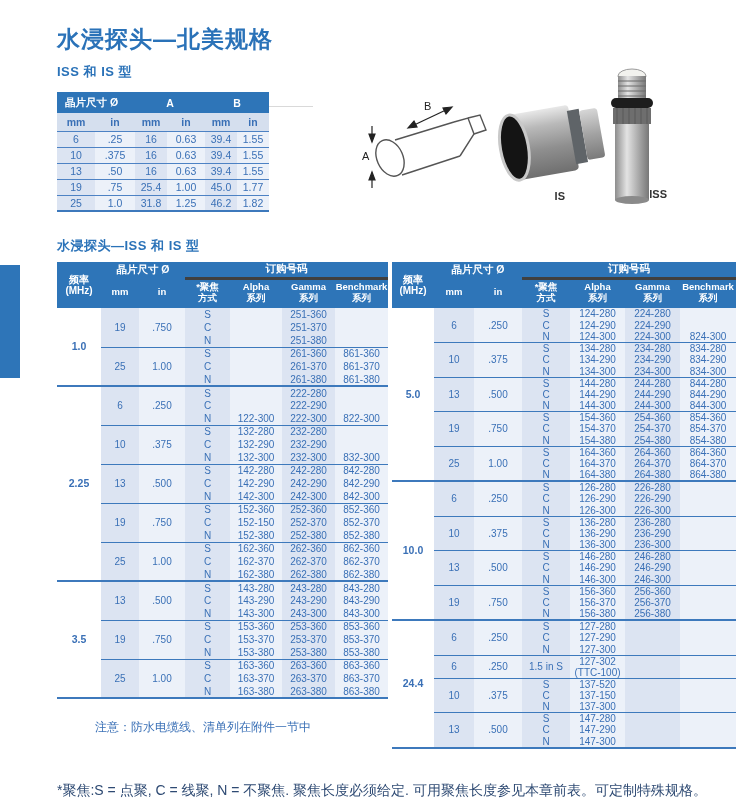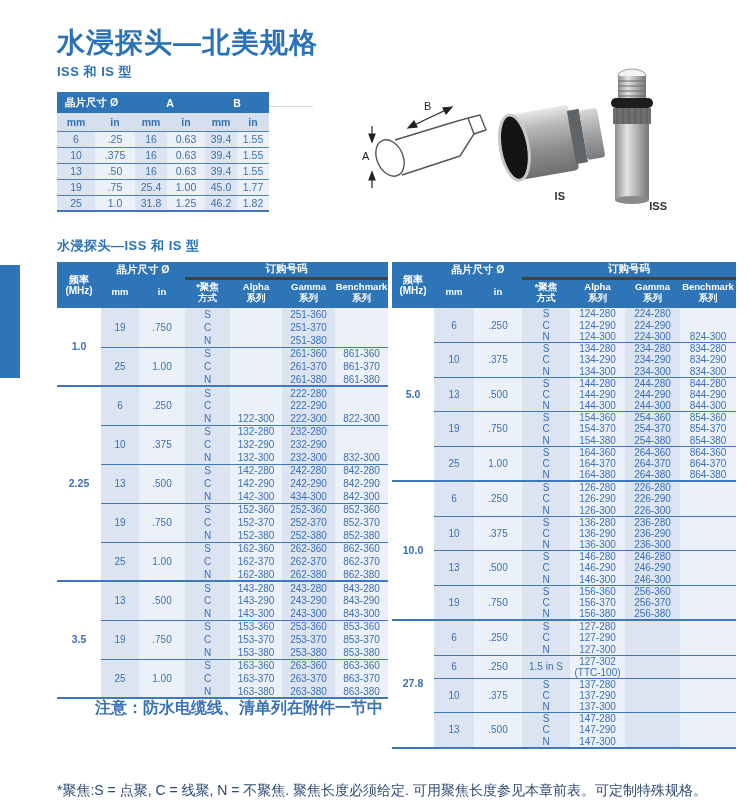--- a/index.html
+++ b/index.html
@@ -11,21 +11,21 @@
     --title-blue:#2a72b8;
     --footnote-navy:#2e4a73;
     --rule-gray:#d9d9d9;
   }
   *{box-sizing:border-box;margin:0;padding:0;}
   body{
     width:750px;height:804px;background:#ffffff;position:relative;overflow:hidden;
     font-family:"Liberation Sans","DejaVu Sans",sans-serif;
   }
   .abs{position:absolute;}
-  .page-title{left:57px;top:24px;font-size:28px;font-weight:bold;color:var(--title-blue);letter-spacing:1px;}
+  .page-title{left:57px;top:24px;font-size:23px;font-weight:bold;color:var(--title-blue);letter-spacing:1px;}
   .section-label{font-size:13px;color:var(--title-blue);font-weight:bold;letter-spacing:0.5px;}
   .sec1{left:57px;top:63px;width:256px;padding-bottom:25px;border-bottom:1px solid var(--rule-gray);}
   .sec2{left:57px;top:237px;}
   .edge-tab{left:0;top:265px;width:20px;height:113px;background:var(--header-blue);}
 
   
   .dims-wrap{left:57px;top:92px;width:212px;}
   table{border-collapse:collapse;table-layout:fixed;}
   .dims{width:212px;font-size:10.5px;color:var(--text-blue);border-bottom:2px solid var(--sep-blue);}
   .dims th{background:var(--header-blue);color:#fff;font-size:10.5px;font-weight:bold;height:21px;text-align:center;}
@@ -48,26 +48,26 @@
   .order tr.h2 th{height:30px;font-size:9.5px;line-height:10.5px;padding:2px 0 4px;}
   .order tbody td{text-align:center;vertical-align:middle;white-space:pre-line;line-height:11px;}
   .t-left tbody td{height:13px;}
   .t-right tbody td{height:11.5px;}
   .order td.c0{background:#ffffff;font-weight:bold;font-size:10.5px;}
   .order td.c1,.order td.c3,.order td.c5{background:var(--stripe-dark);}
   .order td.c2,.order td.c4,.order td.c6{background:var(--stripe-light);}
   .order tr.sep-size td{border-top:1px solid var(--sep-blue);}
   .order tr.sep-freq td{border-top:2px solid var(--sep-blue);}
 
-  .note-line{left:95px;top:698px;font-size:16px;font-weight:bold;color:var(--text-blue);}
+  .note-line{left:95px;top:719px;font-size:12px;font-weight:normal;color:var(--text-blue);}
   .footnote{left:57px;top:782px;width:690px;font-size:14px;color:var(--footnote-navy);}
 
   .photo-label{font-size:11px;color:#333;text-align:right;font-weight:bold;}
   .lbl-is{left:495px;top:190px;width:70px;}
-  .lbl-iss{left:597px;top:200px;width:70px;}
+  .lbl-iss{left:597px;top:188px;width:70px;}
   .diagram{left:356px;top:96px;}
   .photo-is{left:494px;top:92px;}
   .photo-iss{left:601px;top:68px;}
 </style>
 </head>
 <body>
 
 <div class="abs page-title">水浸探头—北美规格</div>
 
 <div class="abs section-label sec1">ISS 和 IS 型</div>
@@ -357,34 +357,34 @@
         </tr>
         <tr>
           <td class="c3">C</td>
           <td class="c4">142-290</td>
           <td class="c5">242-290</td>
           <td class="c6">842-290</td>
         </tr>
         <tr>
           <td class="c3">N</td>
           <td class="c4">142-300</td>
-          <td class="c5">434-300</td>
+          <td class="c5">242-300</td>
           <td class="c6">842-300</td>
         </tr>
         <tr class="sep-size">
           <td class="c1" rowspan="3">19</td>
           <td class="c2" rowspan="3">.750</td>
           <td class="c3">S</td>
           <td class="c4">152-360</td>
           <td class="c5">252-360</td>
           <td class="c6">852-360</td>
         </tr>
         <tr>
           <td class="c3">C</td>
-          <td class="c4">152-370</td>
+          <td class="c4">152-150</td>
           <td class="c5">252-370</td>
           <td class="c6">852-370</td>
         </tr>
         <tr>
           <td class="c3">N</td>
           <td class="c4">152-380</td>
           <td class="c5">252-380</td>
           <td class="c6">852-380</td>
         </tr>
         <tr class="sep-size">
@@ -679,21 +679,21 @@
           <td class="c5">256-370</td>
           <td class="c6"></td>
         </tr>
         <tr>
           <td class="c3">N</td>
           <td class="c4">156-380</td>
           <td class="c5">256-380</td>
           <td class="c6"></td>
         </tr>
         <tr class="sep-freq">
-          <td class="c0" rowspan="10">27.8</td>
+          <td class="c0" rowspan="10">24.4</td>
           <td class="c1" rowspan="3">6</td>
           <td class="c2" rowspan="3">.250</td>
           <td class="c3">S</td>
           <td class="c4">127-280</td>
           <td class="c5"></td>
           <td class="c6"></td>
         </tr>
         <tr>
           <td class="c3">C</td>
           <td class="c4">127-290</td>
@@ -712,27 +712,27 @@
           <td class="c3">1.5 in S</td>
           <td class="c4">127-302
 (TTC-100)</td>
           <td class="c5"></td>
           <td class="c6"></td>
         </tr>
         <tr class="sep-size">
           <td class="c1" rowspan="3">10</td>
           <td class="c2" rowspan="3">.375</td>
           <td class="c3">S</td>
-          <td class="c4">137-280</td>
-          <td class="c5"></td>
-          <td class="c6"></td>
-        </tr>
-        <tr>
-          <td class="c3">C</td>
-          <td class="c4">137-290</td>
+          <td class="c4">137-520</td>
+          <td class="c5"></td>
+          <td class="c6"></td>
+        </tr>
+        <tr>
+          <td class="c3">C</td>
+          <td class="c4">137-150</td>
           <td class="c5"></td>
           <td class="c6"></td>
         </tr>
         <tr>
           <td class="c3">N</td>
           <td class="c4">137-300</td>
           <td class="c5"></td>
           <td class="c6"></td>
         </tr>
         <tr class="sep-size">

